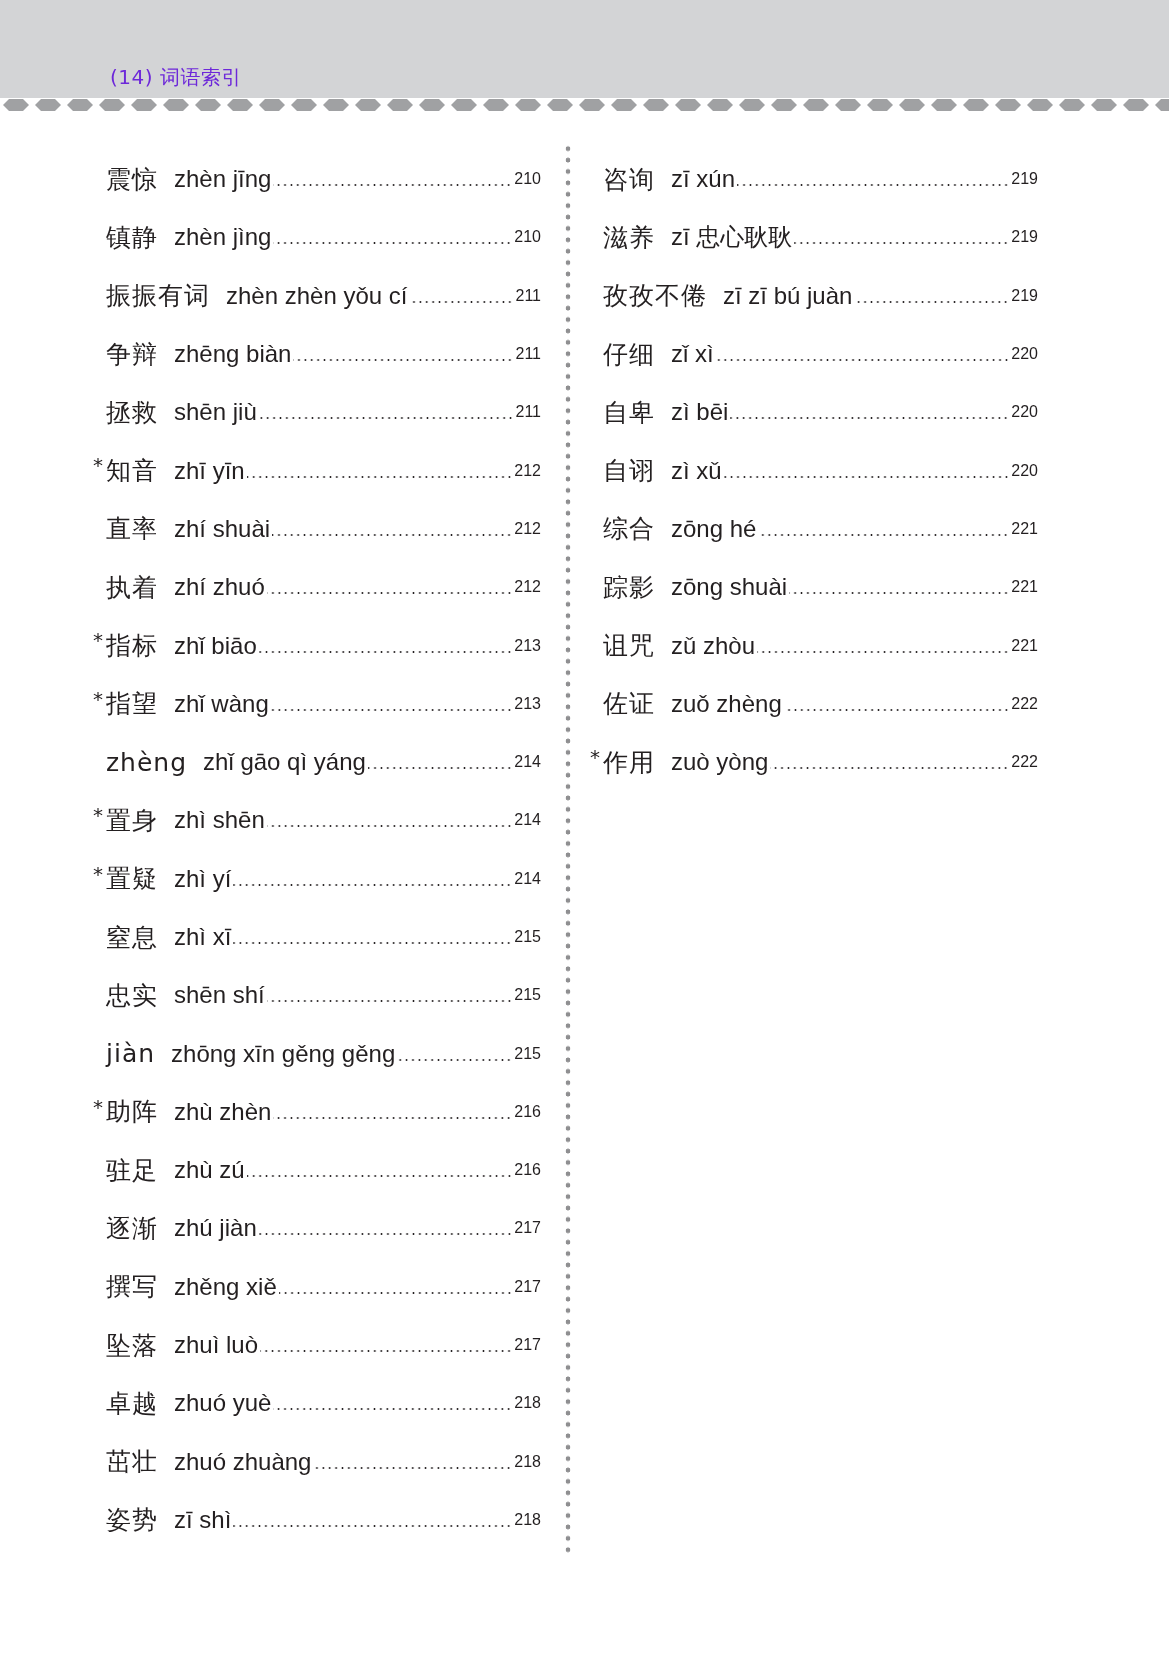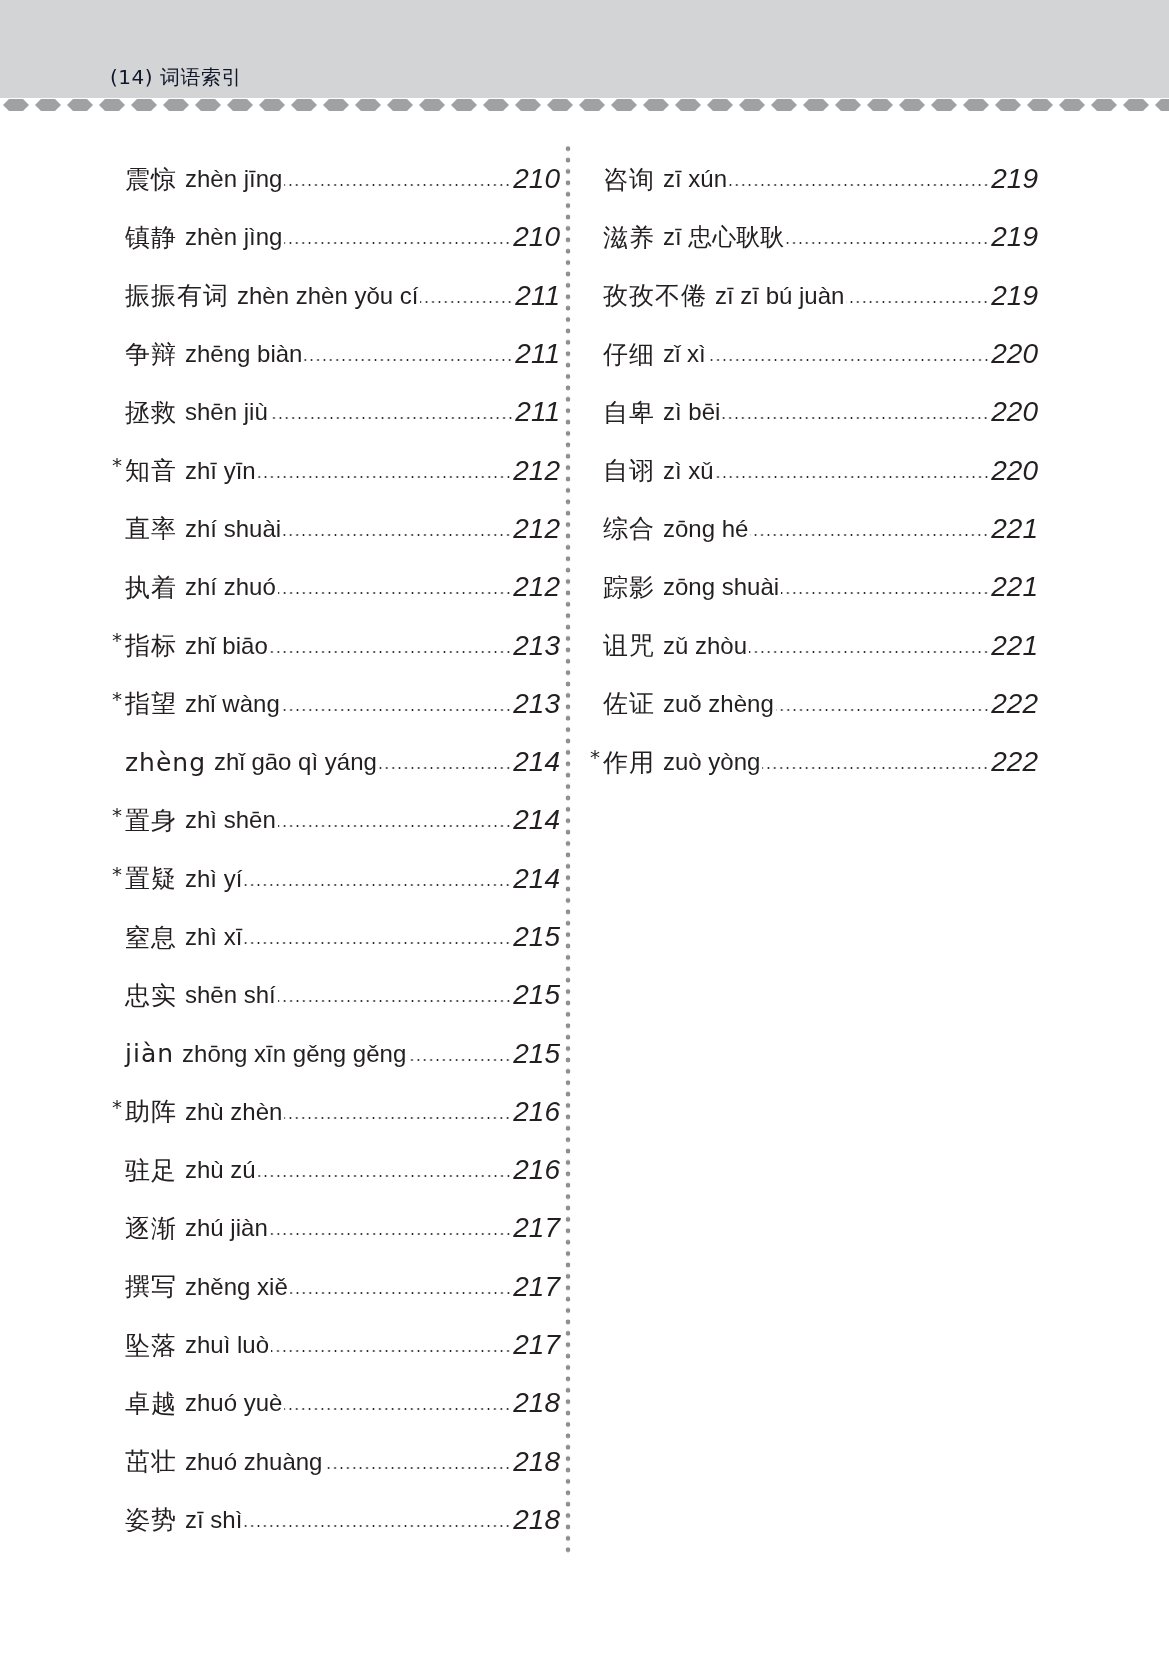--- a/index.html
+++ b/index.html
@@ -7,55 +7,55 @@
     width:1169px; height:1655px; position:relative; overflow:hidden;
     background:#ffffff; color:#231f20;
     font-family:"DejaVu Sans", "Liberation Sans", sans-serif;
   }
   .header-band {
     position:absolute; left:0; top:0; width:1169px; height:98px;
     background:#d3d4d6;
   }
   .header-title {
     position:absolute; left:110px; top:64px; font-size:20px; line-height:26px;
-    color:#0f172a; letter-spacing:0.5px;text-align:right;
+    color:#6d28d9; letter-spacing:0.5px;text-align:right;
   }
   .header-pattern {
     position:absolute; left:0; top:98px; width:1169px; height:14px;
   }
   .column {
     position:absolute; top:150px;
   }
-  .col-left { left:112px; width:448px; }
+  .col-left { left:93px; width:448px; }
   .col-right { left:590px; width:448px; }
   .entry {
     position:relative; height:58.3px; display:flex; align-items:center;
     font-size:23px; white-space:nowrap;
   }
   .star {
     position:absolute; left:0; top:12px; font-size:20px; width:12px;
   }
   .hanzi {
     margin-left:13px; font-size:25px; letter-spacing:1px;
   }
   .pinyin {
-    margin-left:8px; font-family:"Liberation Sans", sans-serif; font-size:24px;
+    margin-left:16px; font-family:"Liberation Sans", sans-serif; font-size:24px;
   }
   .leader {
     flex:1; overflow:hidden; margin:0 2px; height:22px; position:relative;
   }
   .leader::before {
     content:"";
     position:absolute; left:0; right:0; bottom:4px; height:2px;
     background-image:radial-gradient(circle, #231f20 0.9px, transparent 1.1px);
     background-size:6.4px 2px; background-repeat:repeat-x;
     background-position:right bottom;
   }
   .page {
-    font-family:"Liberation Sans", sans-serif; font-size:28px;font-style:italic;
+    font-family:"Liberation Sans", sans-serif; font-size:16px;
   }
   .divider {
     position:absolute; left:565px; top:143px; width:6px; height:1412px;
     background-image:radial-gradient(circle, #8f8f91 2.2px, transparent 2.6px);
     background-size:6px 11.4px; background-repeat:repeat-y;
   }
 </style>
 </head>
 <body>
 

